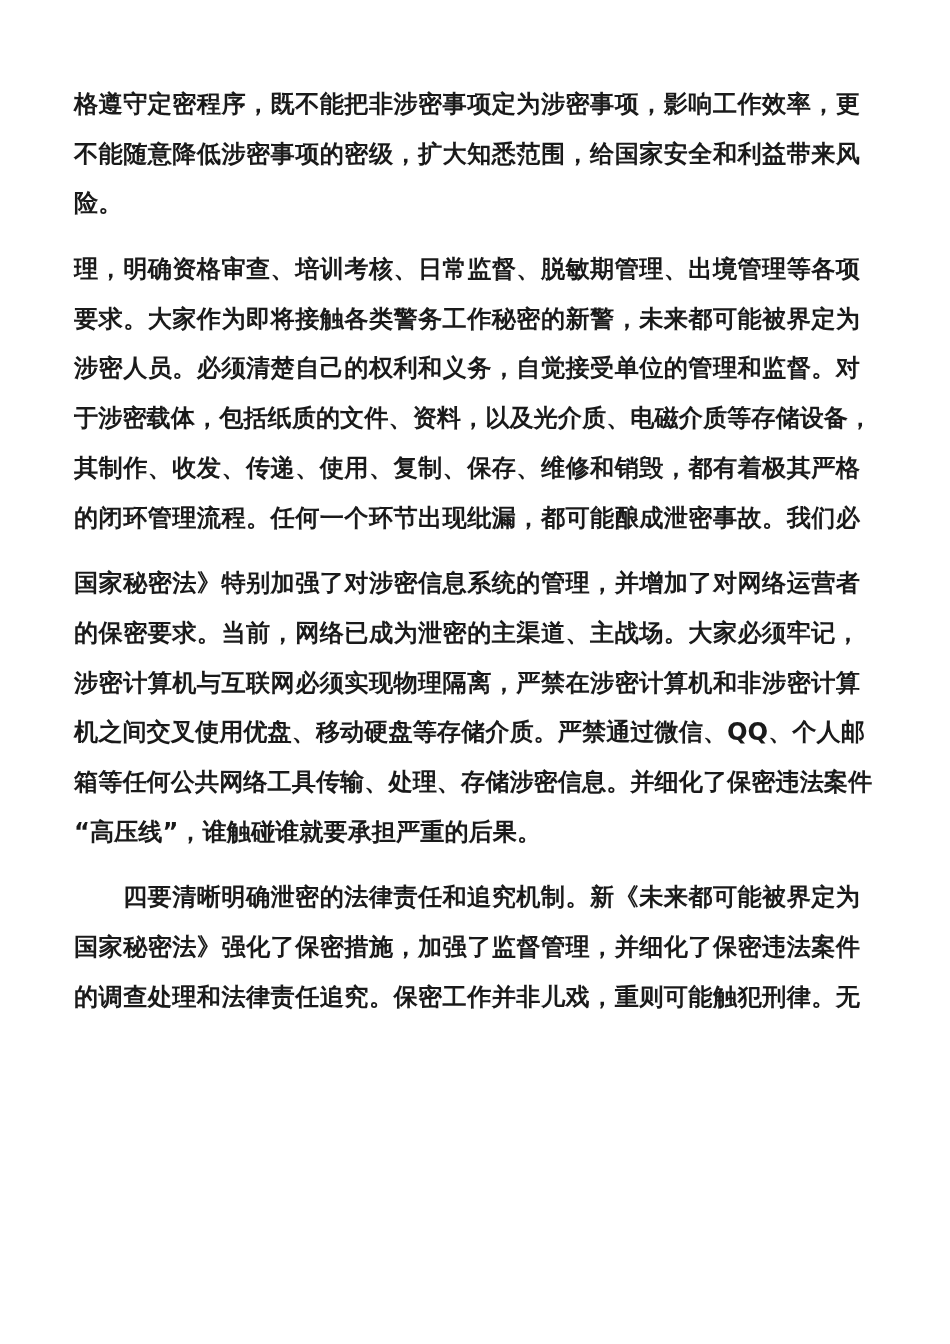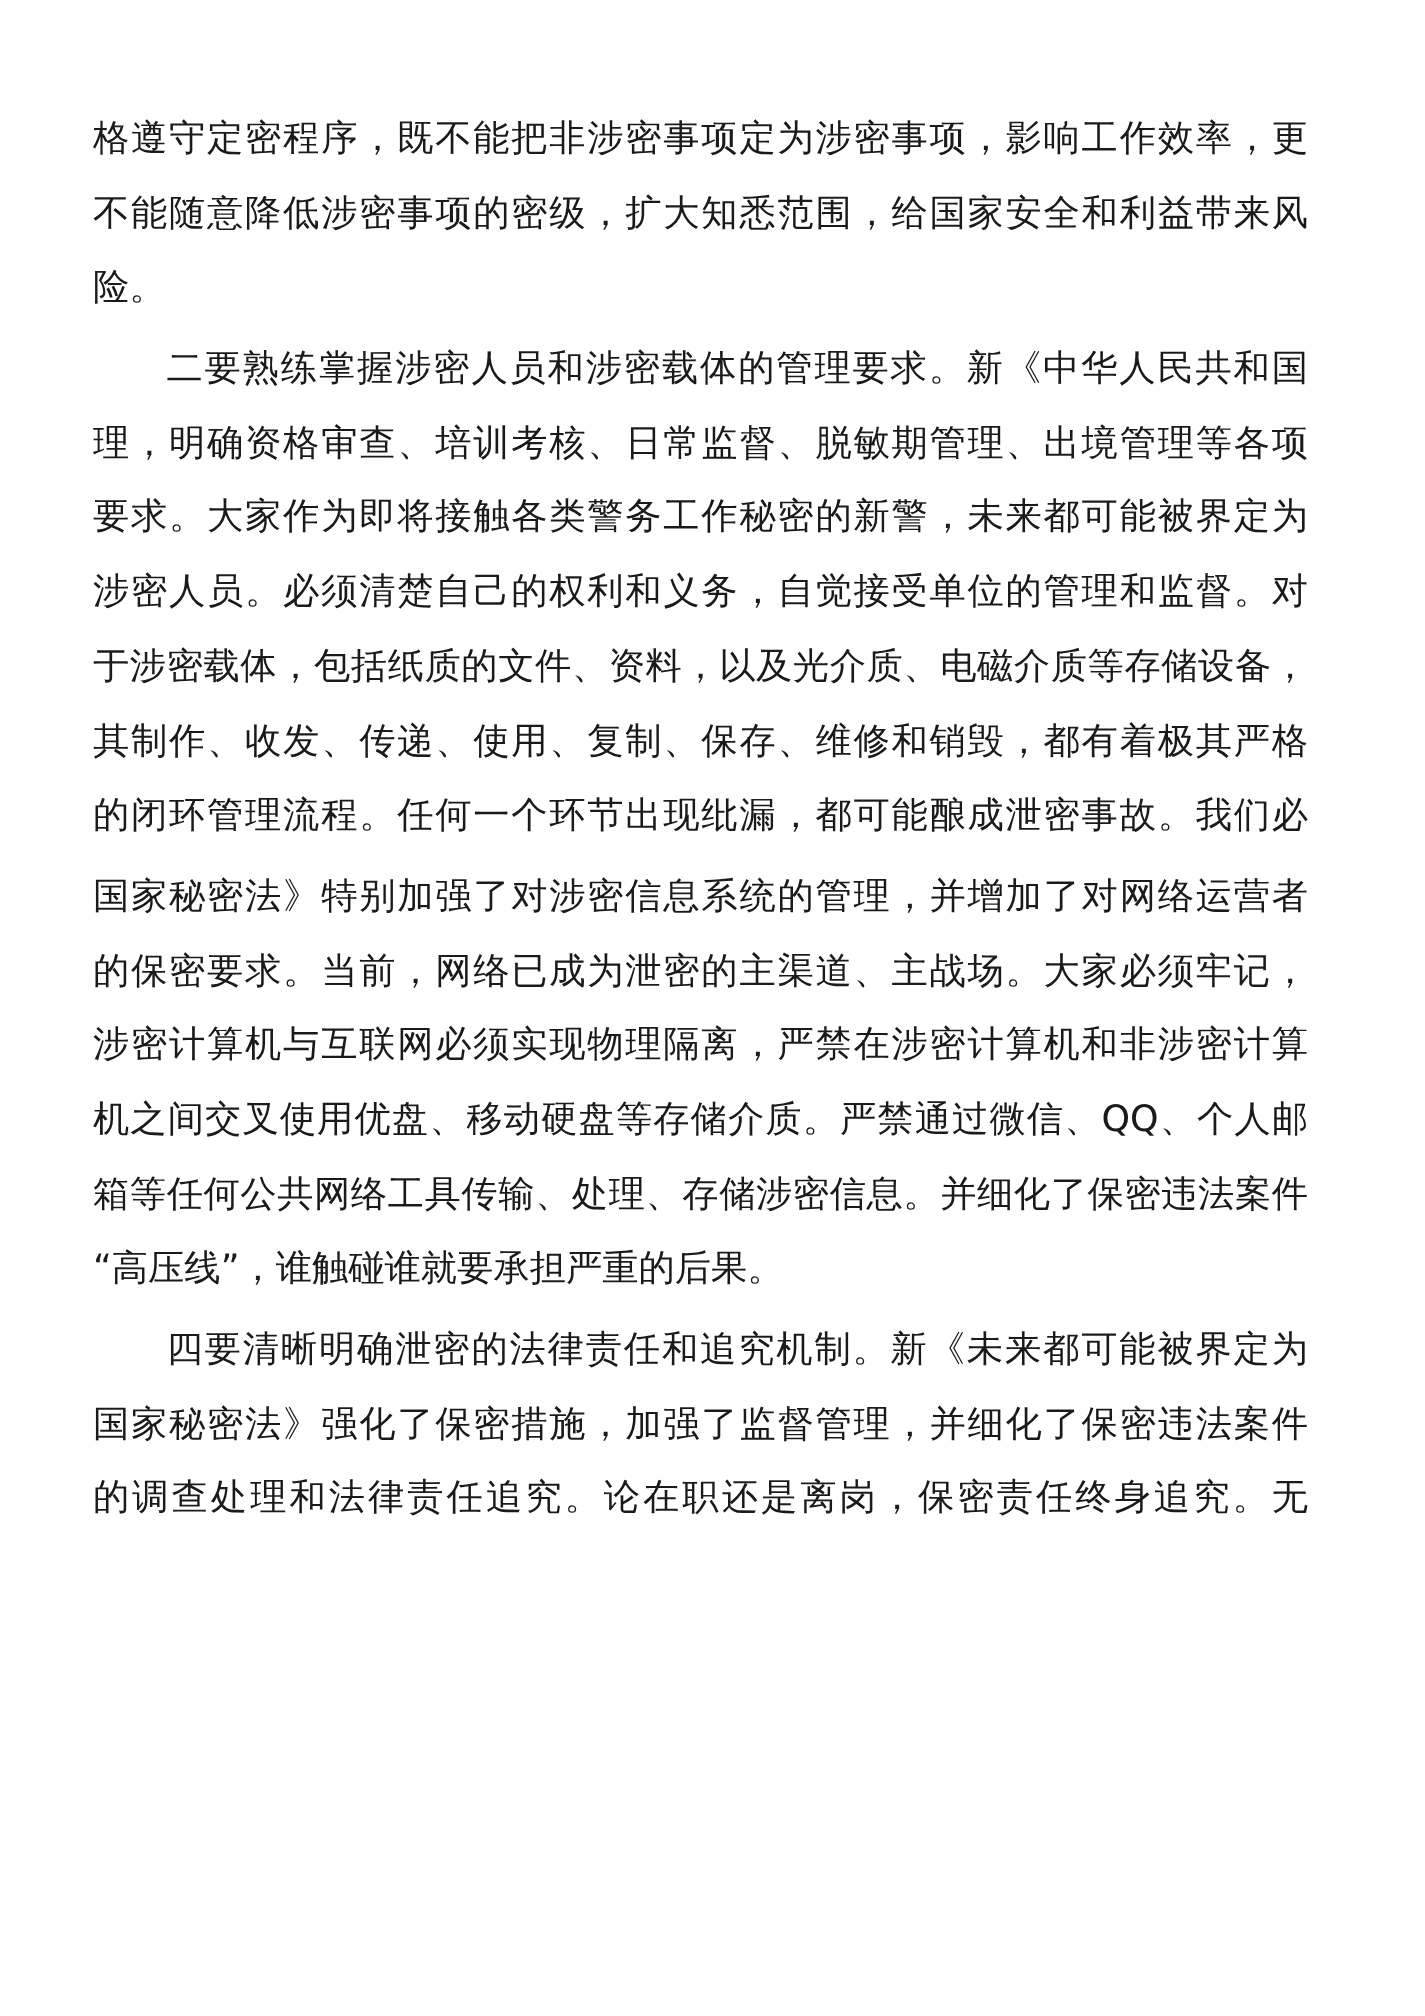--- a/index.html
+++ b/index.html
@@ -15,22 +15,23 @@
     font-family: "DejaVu Sans", "Liberation Sans", sans-serif;
     color: #1a1a1a;
   }
   .page {
     position: absolute;
     left: 58px;
     top: 64px;
     width: 818px;
   }
   .para {
-    margin: 4px;
+    margin: 16px;
     padding: 0;
+    font-weight: bold;
   }
   .line {
     display: block;
     height: 49.7px;
     line-height: 49.7px;
     font-size: 24.2px;
     white-space: nowrap;
     text-align: justify;
     text-align-last: justify;
     letter-spacing: 0;
@@ -47,37 +48,36 @@
 
 <div class="page">
 
   <div class="para">
     <span class="line">格遵守定密程序，既不能把非涉密事项定为涉密事项，影响工作效率，更</span>
     <span class="line">不能随意降低涉密事项的密级，扩大知悉范围，给国家安全和利益带来风</span>
     <span class="line last">险。</span>
   </div>
 
   <div class="para">
-    <span class="line indent">二要熟练掌握涉密人员和涉密载体的管理要求。新《中华人民共和国</span>
     <span class="line">理，明确资格审查、培训考核、日常监督、脱敏期管理、出境管理等各项</span>
     <span class="line">要求。大家作为即将接触各类警务工作秘密的新警，未来都可能被界定为</span>
     <span class="line">涉密人员。必须清楚自己的权利和义务，自觉接受单位的管理和监督。对</span>
     <span class="line">于涉密载体，包括纸质的文件、资料，以及光介质、电磁介质等存储设备，</span>
     <span class="line">其制作、收发、传递、使用、复制、保存、维修和销毁，都有着极其严格</span>
     <span class="line">的闭环管理流程。任何一个环节出现纰漏，都可能酿成泄密事故。我们必</span>
   </div>
 
   <div class="para">
     <span class="line">国家秘密法》特别加强了对涉密信息系统的管理，并增加了对网络运营者</span>
     <span class="line">的保密要求。当前，网络已成为泄密的主渠道、主战场。大家必须牢记，</span>
     <span class="line">涉密计算机与互联网必须实现物理隔离，严禁在涉密计算机和非涉密计算</span>
     <span class="line">机之间交叉使用优盘、移动硬盘等存储介质。严禁通过微信、QQ、个人邮</span>
     <span class="line">箱等任何公共网络工具传输、处理、存储涉密信息。并细化了保密违法案件</span>
     <span class="line last">“高压线”，谁触碰谁就要承担严重的后果。</span>
   </div>
 
   <div class="para">
     <span class="line indent">四要清晰明确泄密的法律责任和追究机制。新《未来都可能被界定为</span>
     <span class="line">国家秘密法》强化了保密措施，加强了监督管理，并细化了保密违法案件</span>
-    <span class="line">的调查处理和法律责任追究。论在职还是离岗，保密责任终身追究。无</span>
+    <span class="line">的调查处理和法律责任追究。保密工作并非儿戏，重则可能触犯刑律。无</span>
   </div>
 
 </div>
 
 </body></html>

